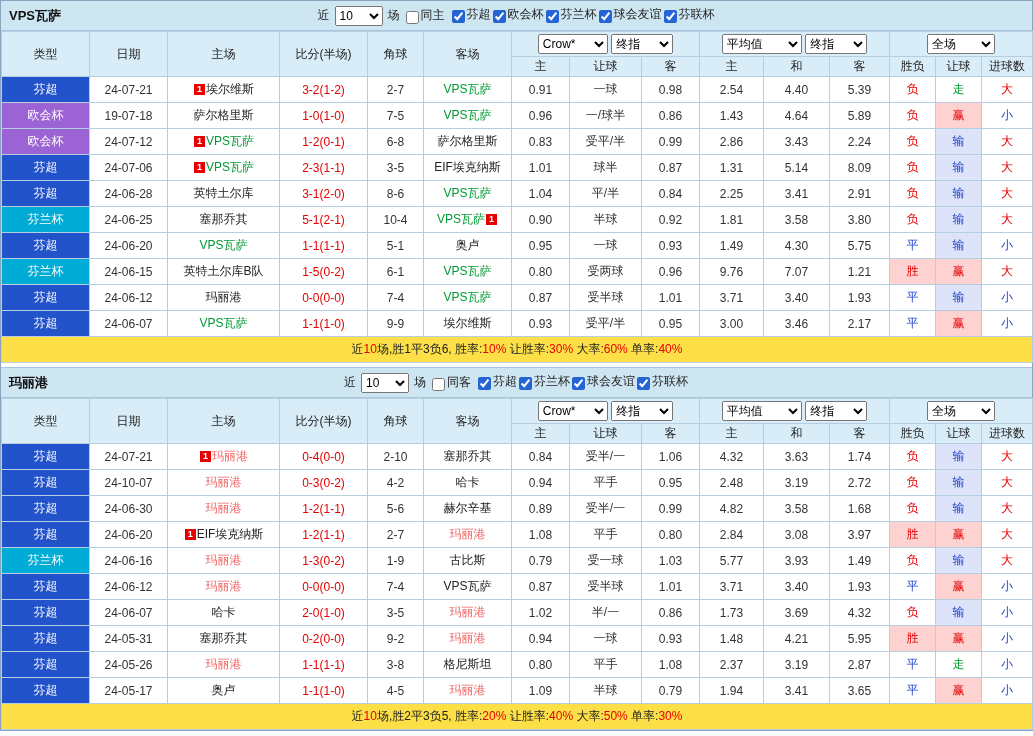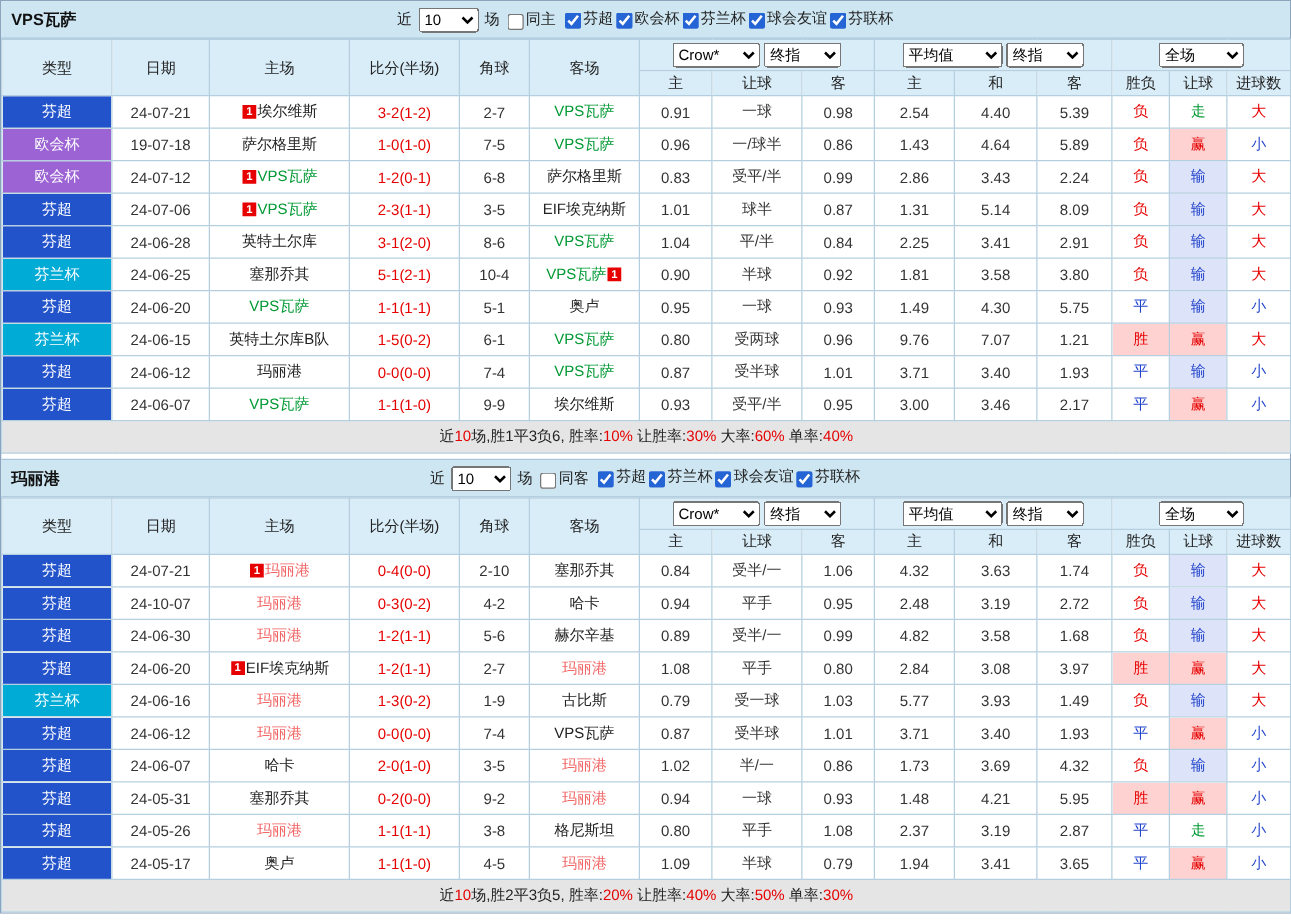--- a/index.html
+++ b/index.html
@@ -23,21 +23,21 @@
   table{border-collapse:collapse;table-layout:fixed;width:100%;}
   th,td{border:1px solid #b5cfe0;text-align:center;font-size:12px;color:#333;height:25px;padding:0 1px;overflow:hidden;white-space:nowrap;}
   thead th{background:#d9edf8;font-weight:normal;color:#222;}
   thead tr.selrow th{height:24px;}
   thead tr.subrow th{height:19px;}
   td.league{color:#fff;}
   td.team{color:#222;}
   td.score{color:#e60000;}
   td.num,td.corner{color:#333;}
   .rc{display:inline-block;width:11px;height:11px;line-height:11px;background:#e60000;color:#fff;font-size:9px;font-weight:bold;margin:0 1px;vertical-align:1px;text-align:center;}
-  tfoot td{height:25px;background:#e5e5e5;margin-top:21px;}
+  tfoot td{height:25px;background:#fde047;margin-top:21px;}
   .seg-k{color:#222;} .seg-r{color:#e60000;}
 </style>
 </head>
 <body>
 
 <div class="page">
 
 
   <div class="sec">
     <div class="sec-header">

